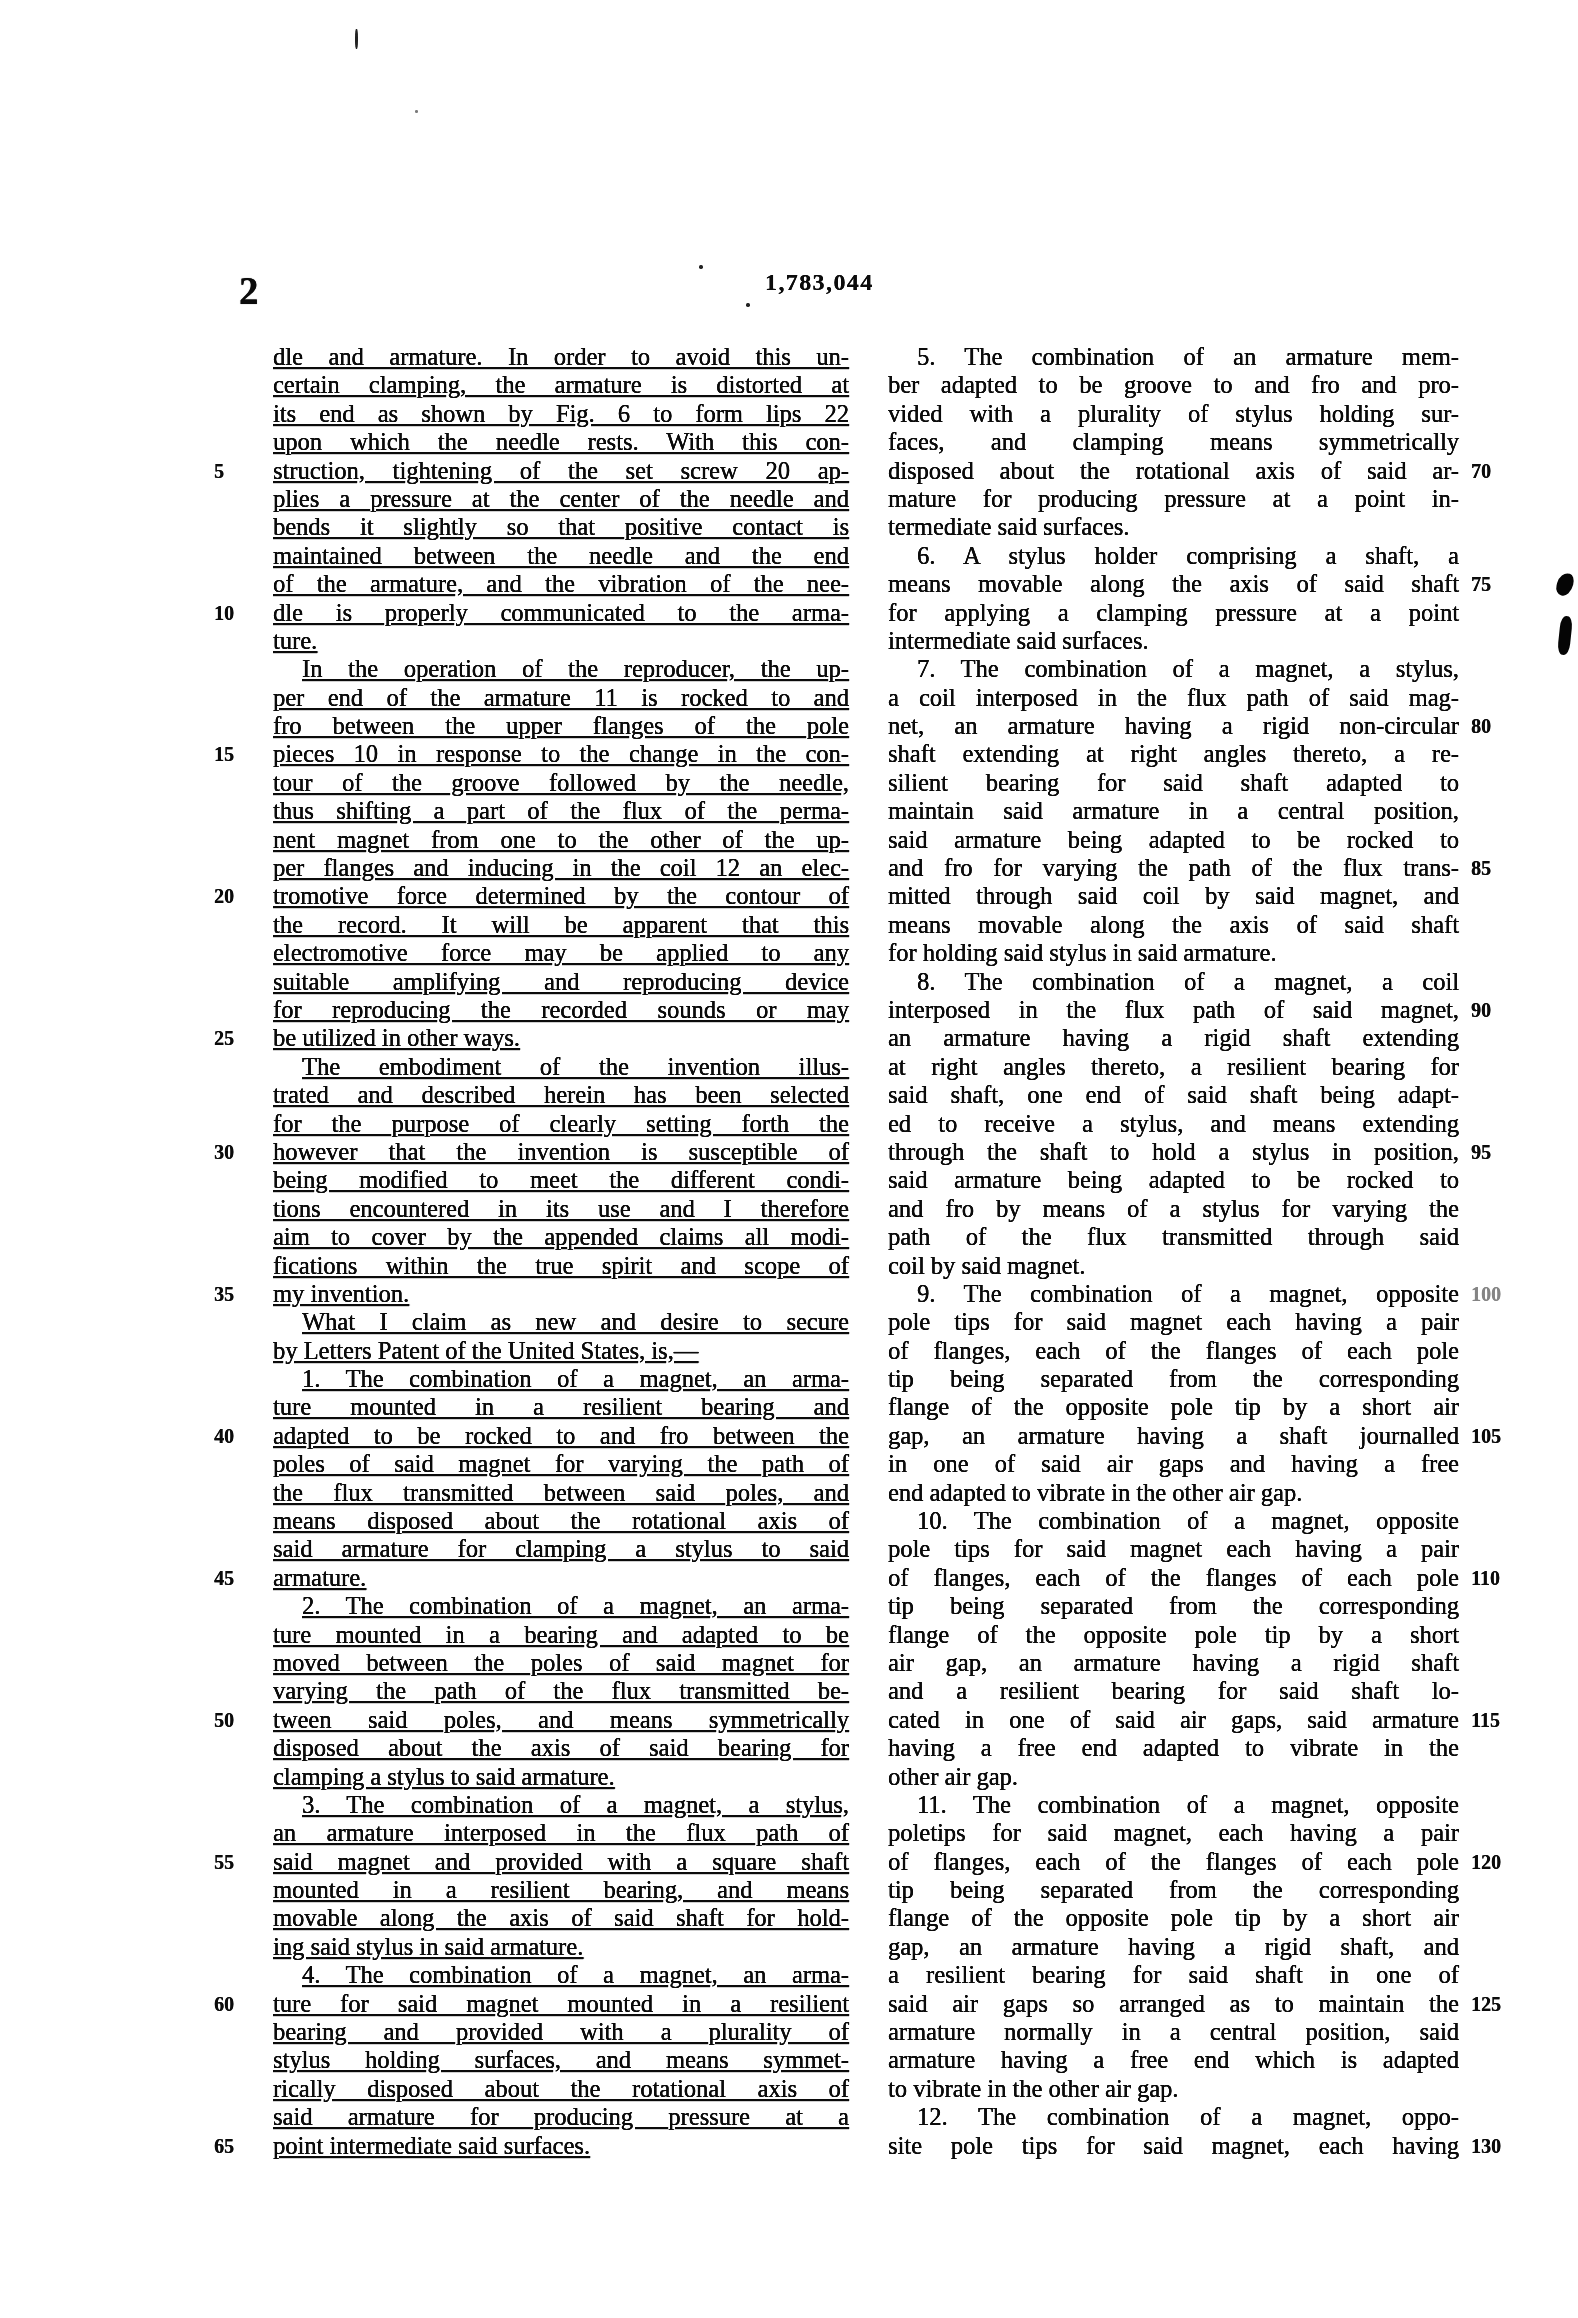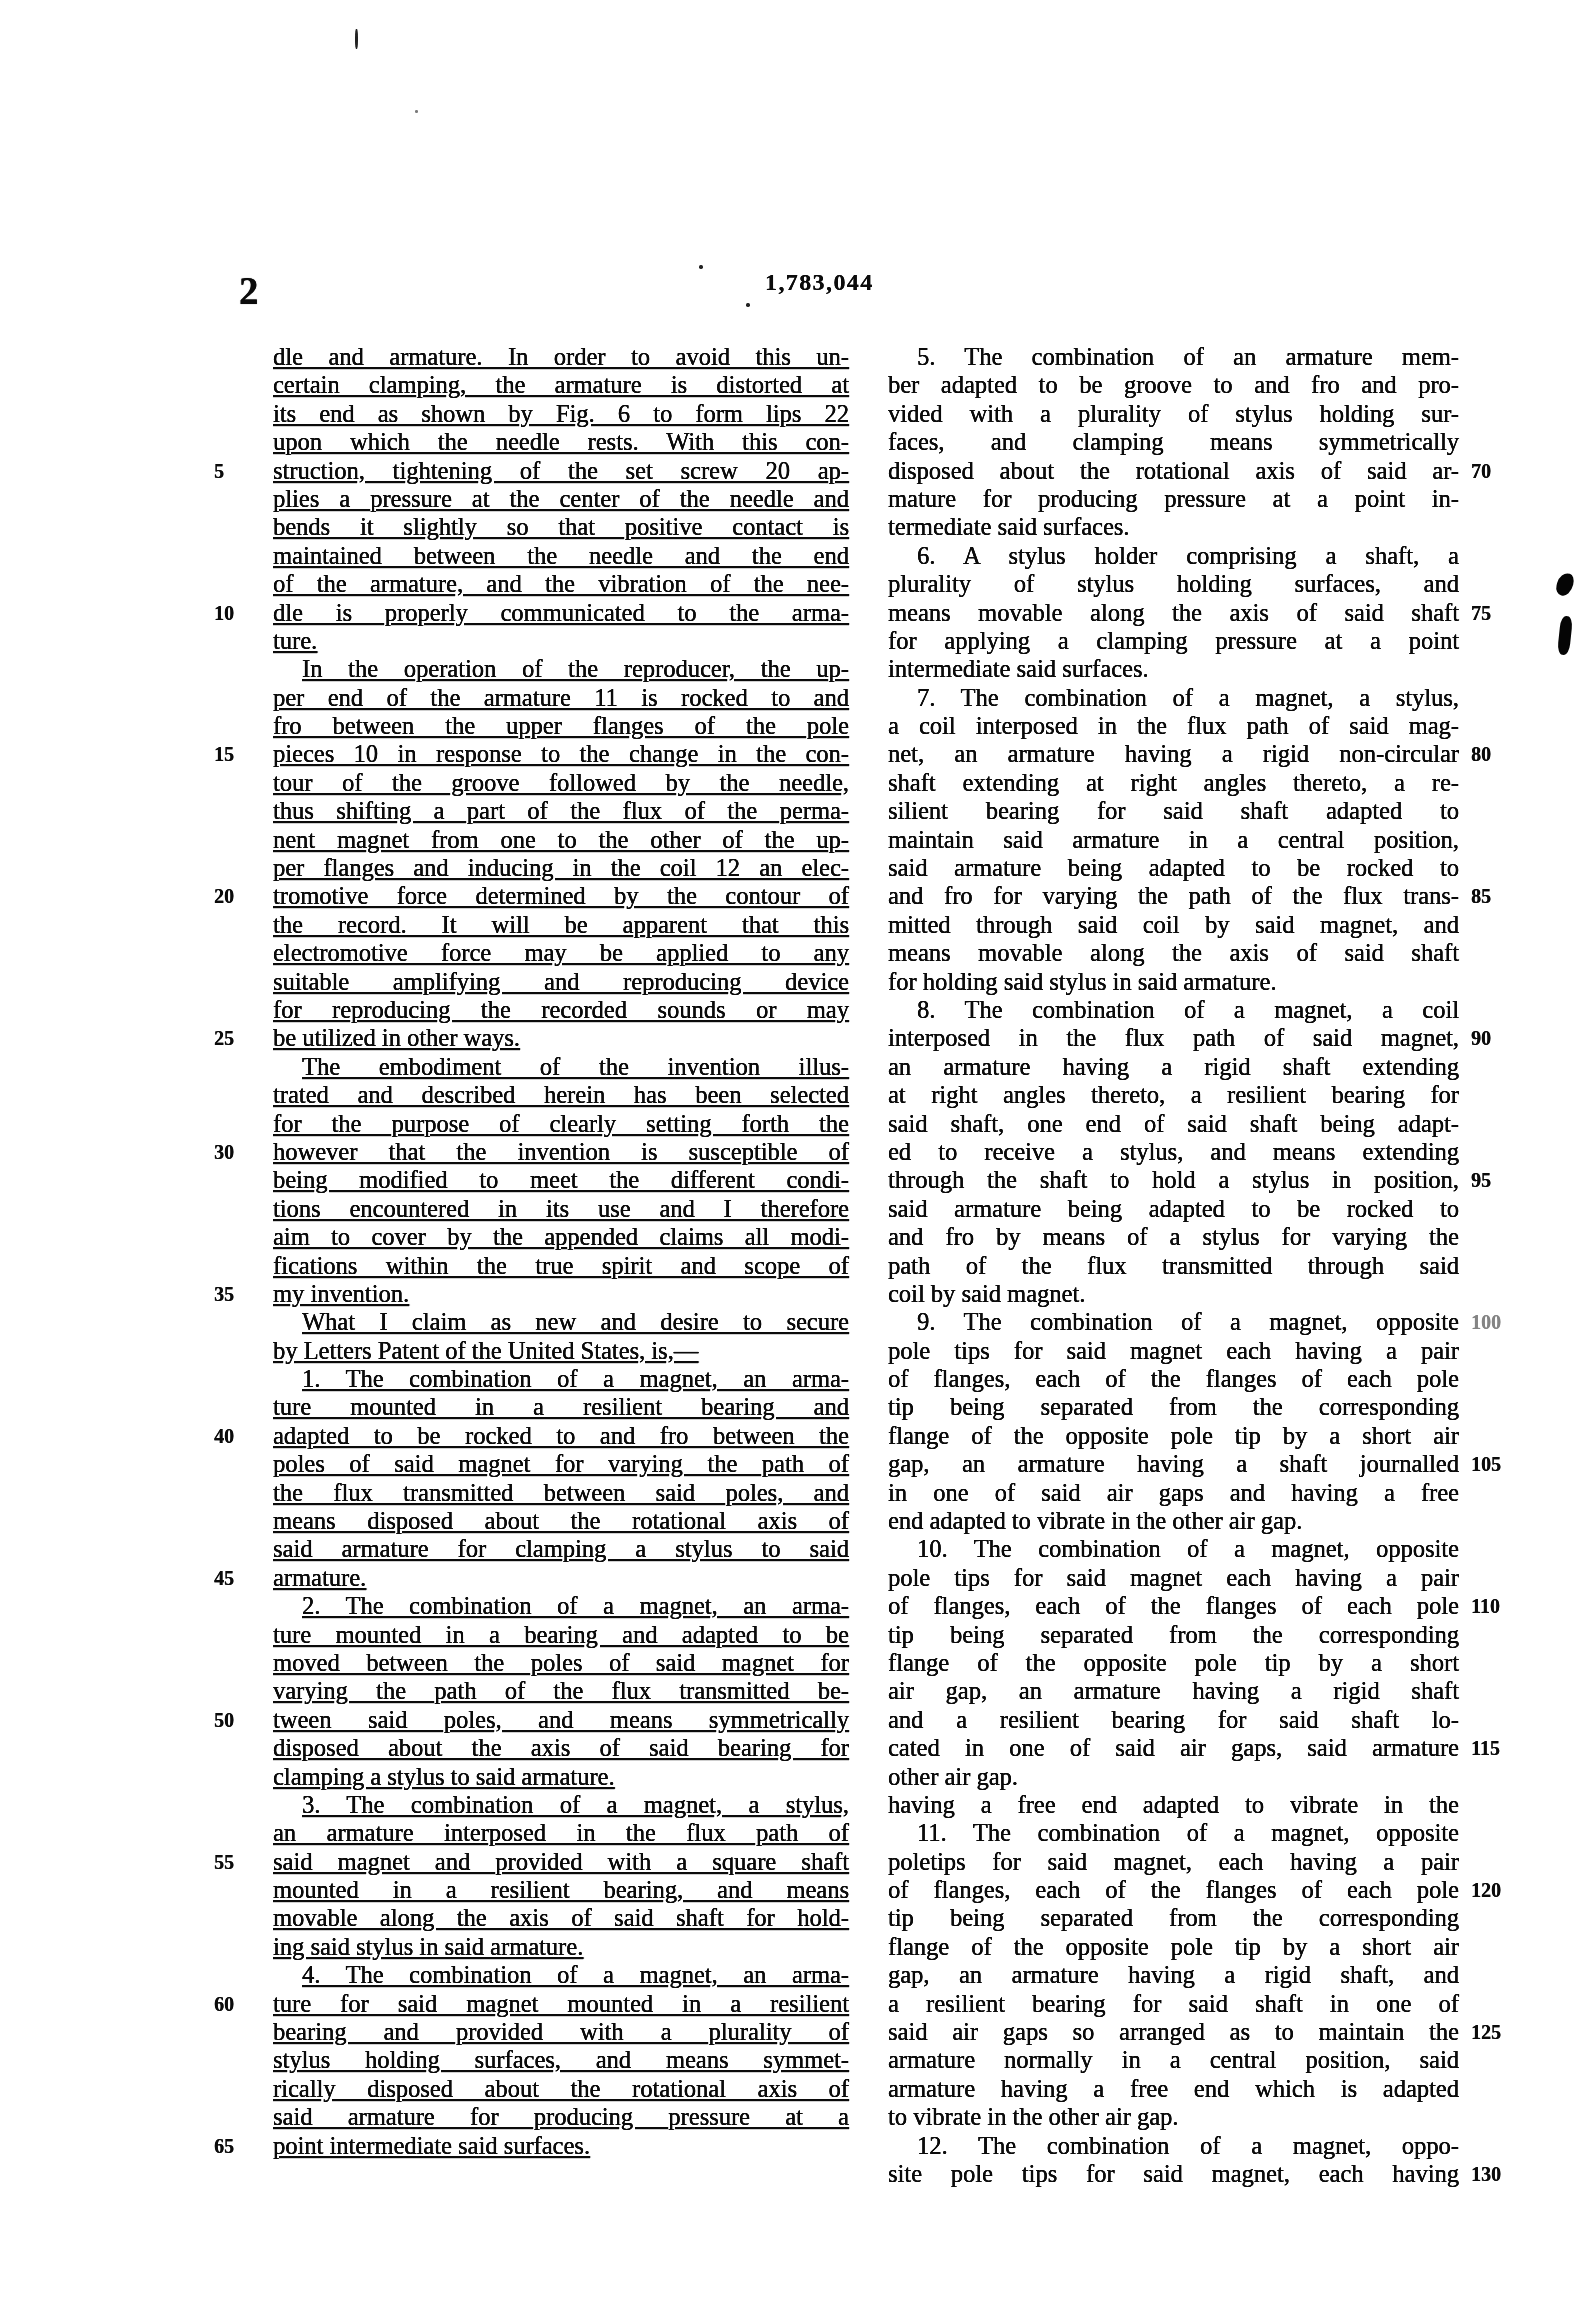--- a/index.html
+++ b/index.html
@@ -106,21 +106,20 @@
     </div>
   <div class="col col-right" id="col-right">
       <div class="line p"><span class="lt">5. The combination of an armature mem-</span></div>
       <div class="line"><span class="lt">ber adapted to be groove to and fro and pro-</span></div>
       <div class="line"><span class="lt">vided with a plurality of stylus holding sur-</span></div>
       <div class="line"><span class="lt">faces, and clamping means symmetrically</span></div>
       <div class="line"><span class="ln">70</span><span class="lt">disposed about the rotational axis of said ar-</span></div>
       <div class="line"><span class="lt">mature for producing pressure at a point in-</span></div>
       <div class="line e"><span class="lt">termediate said surfaces.</span></div>
       <div class="line p"><span class="lt">6. A stylus holder comprising a shaft, a</span></div>
-      <div class="line"><span class="lt">plurality of stylus holding surfaces, and</span></div>
       <div class="line"><span class="ln">75</span><span class="lt">means movable along the axis of said shaft</span></div>
       <div class="line"><span class="lt">for applying a clamping pressure at a point</span></div>
       <div class="line e"><span class="lt">intermediate said surfaces.</span></div>
       <div class="line p"><span class="lt">7. The combination of a magnet, a stylus,</span></div>
       <div class="line"><span class="lt">a coil interposed in the flux path of said mag-</span></div>
       <div class="line"><span class="ln">80</span><span class="lt">net, an armature having a rigid non-circular</span></div>
       <div class="line"><span class="lt">shaft extending at right angles thereto, a re-</span></div>
       <div class="line"><span class="lt">silient bearing for said shaft adapted to</span></div>
       <div class="line"><span class="lt">maintain said armature in a central position,</span></div>
       <div class="line"><span class="lt">said armature being adapted to be rocked to</span></div>
@@ -148,22 +147,22 @@
       <div class="line"><span class="lt">in one of said air gaps and having a free</span></div>
       <div class="line e"><span class="lt">end adapted to vibrate in the other air gap.</span></div>
       <div class="line p"><span class="lt">10. The combination of a magnet, opposite</span></div>
       <div class="line"><span class="lt">pole tips for said magnet each having a pair</span></div>
       <div class="line"><span class="ln">110</span><span class="lt">of flanges, each of the flanges of each pole</span></div>
       <div class="line"><span class="lt">tip being separated from the corresponding</span></div>
       <div class="line"><span class="lt">flange of the opposite pole tip by a short</span></div>
       <div class="line"><span class="lt">air gap, an armature having a rigid shaft</span></div>
       <div class="line"><span class="lt">and a resilient bearing for said shaft lo-</span></div>
       <div class="line"><span class="ln">115</span><span class="lt">cated in one of said air gaps, said armature</span></div>
+      <div class="line"><span class="lt">having a free end adapted to vibrate in the</span></div>
       <div class="line e"><span class="lt">other air gap.</span></div>
-      <div class="line"><span class="lt">having a free end adapted to vibrate in the</span></div>
       <div class="line p"><span class="lt">11. The combination of a magnet, opposite</span></div>
       <div class="line"><span class="lt">poletips for said magnet, each having a pair</span></div>
       <div class="line"><span class="ln">120</span><span class="lt">of flanges, each of the flanges of each pole</span></div>
       <div class="line"><span class="lt">tip being separated from the corresponding</span></div>
       <div class="line"><span class="lt">flange of the opposite pole tip by a short air</span></div>
       <div class="line"><span class="lt">gap, an armature having a rigid shaft, and</span></div>
       <div class="line"><span class="lt">a resilient bearing for said shaft in one of</span></div>
       <div class="line"><span class="ln">125</span><span class="lt">said air gaps so arranged as to maintain the</span></div>
       <div class="line"><span class="lt">armature normally in a central position, said</span></div>
       <div class="line"><span class="lt">armature having a free end which is adapted</span></div>

